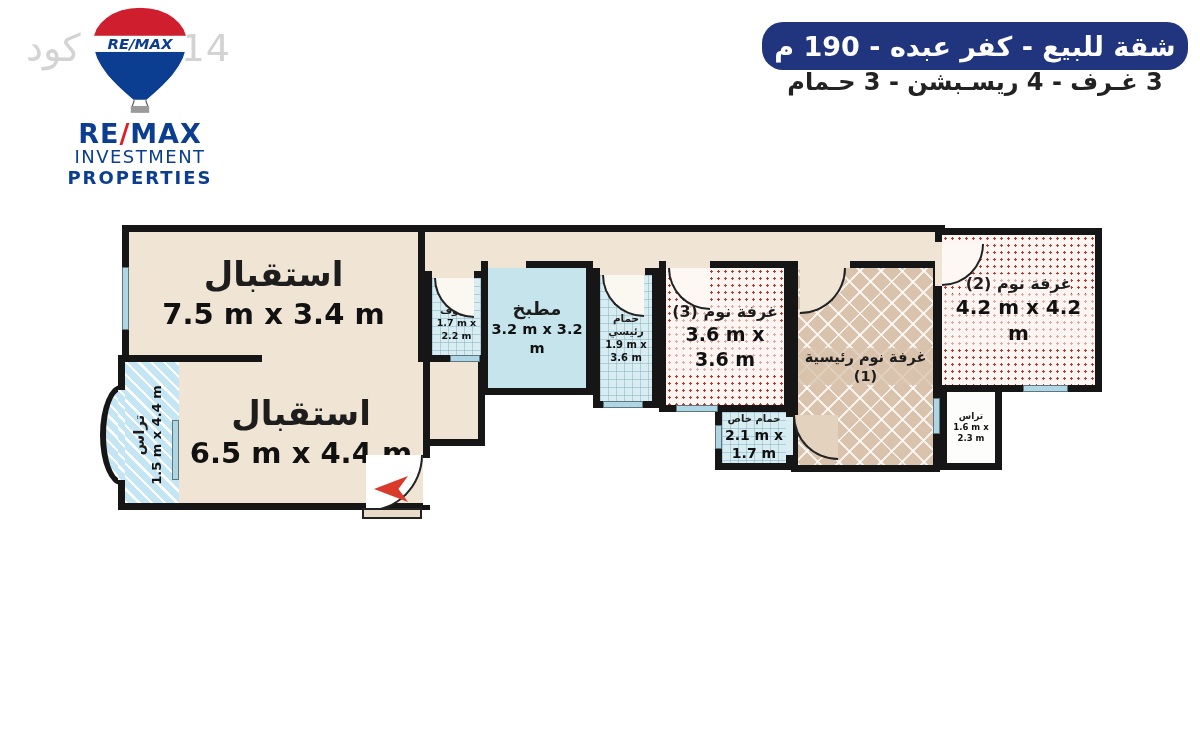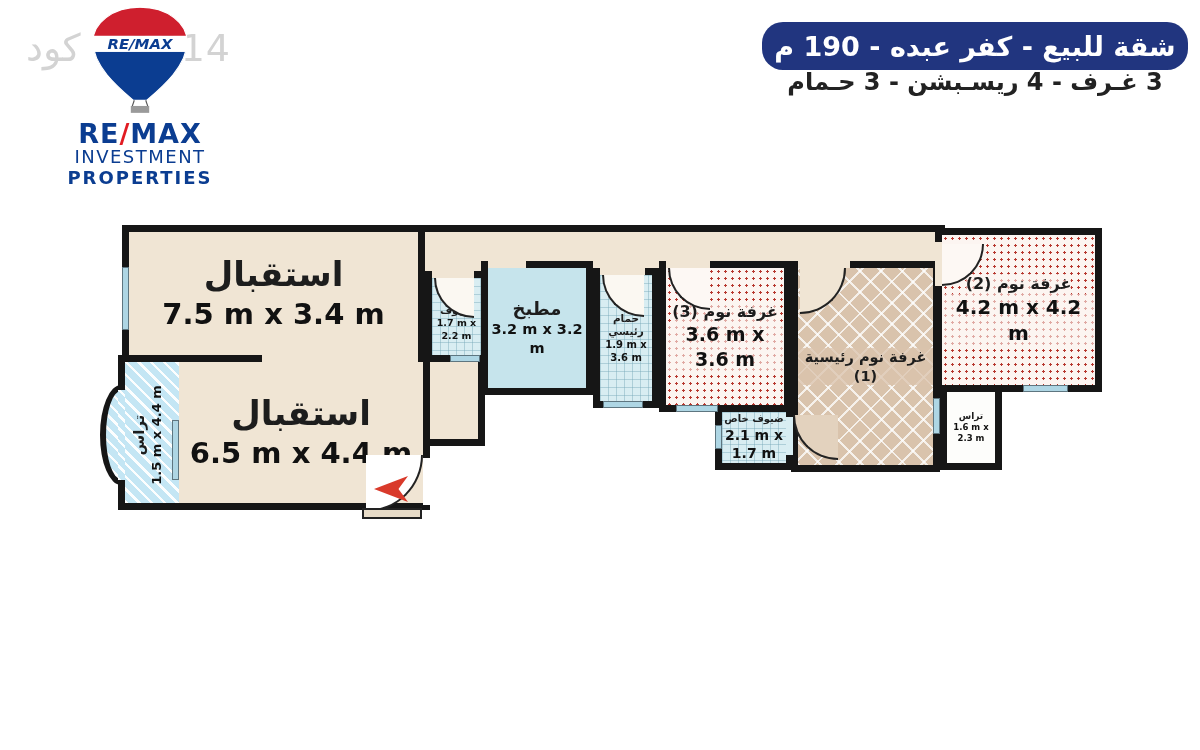--- a/index.html
+++ b/index.html
@@ -126,21 +126,21 @@
   <div class="rname" style="font-size:10.5px">حمام رئيسي</div>
   <div class="rdims" style="font-size:10px">1.9 m x 3.6 m</div>
 </div>
 
 <div class="abs room dots" style="left:659px;top:261px;width:132px;height:151px">
   <div class="rname" style="font-size:16px;background:rgba(252,245,241,.6)">غرفة نوم (3)</div>
   <div class="rdims" style="font-size:19px;background:rgba(252,245,241,.6)">3.6 m x 3.6 m</div>
 </div>
 
 <div class="abs room tile" style="left:715px;top:405px;width:78px;height:65px">
-  <div class="rname" style="font-size:10px">ضيوف خاص</div>
+  <div class="rname" style="font-size:10px">حمام خاص</div>
   <div class="rdims" style="font-size:14px">2.1 m x 1.7 m</div>
 </div>
 
 <div class="abs room herr" style="left:791px;top:261px;width:149px;height:211px">
   <div class="rname" style="font-size:14.5px;background:rgba(217,195,172,.75)">غرفة نوم رئيسية (1)</div>
 </div>
 
 <div class="abs room dots" style="left:935px;top:228px;width:167px;height:164px">
   <div class="rname" style="font-size:16px;background:rgba(252,245,241,.6)">غرفة نوم (2)</div>
   <div class="rdims" style="font-size:20px;background:rgba(252,245,241,.6)">4.2 m x 4.2 m</div>

